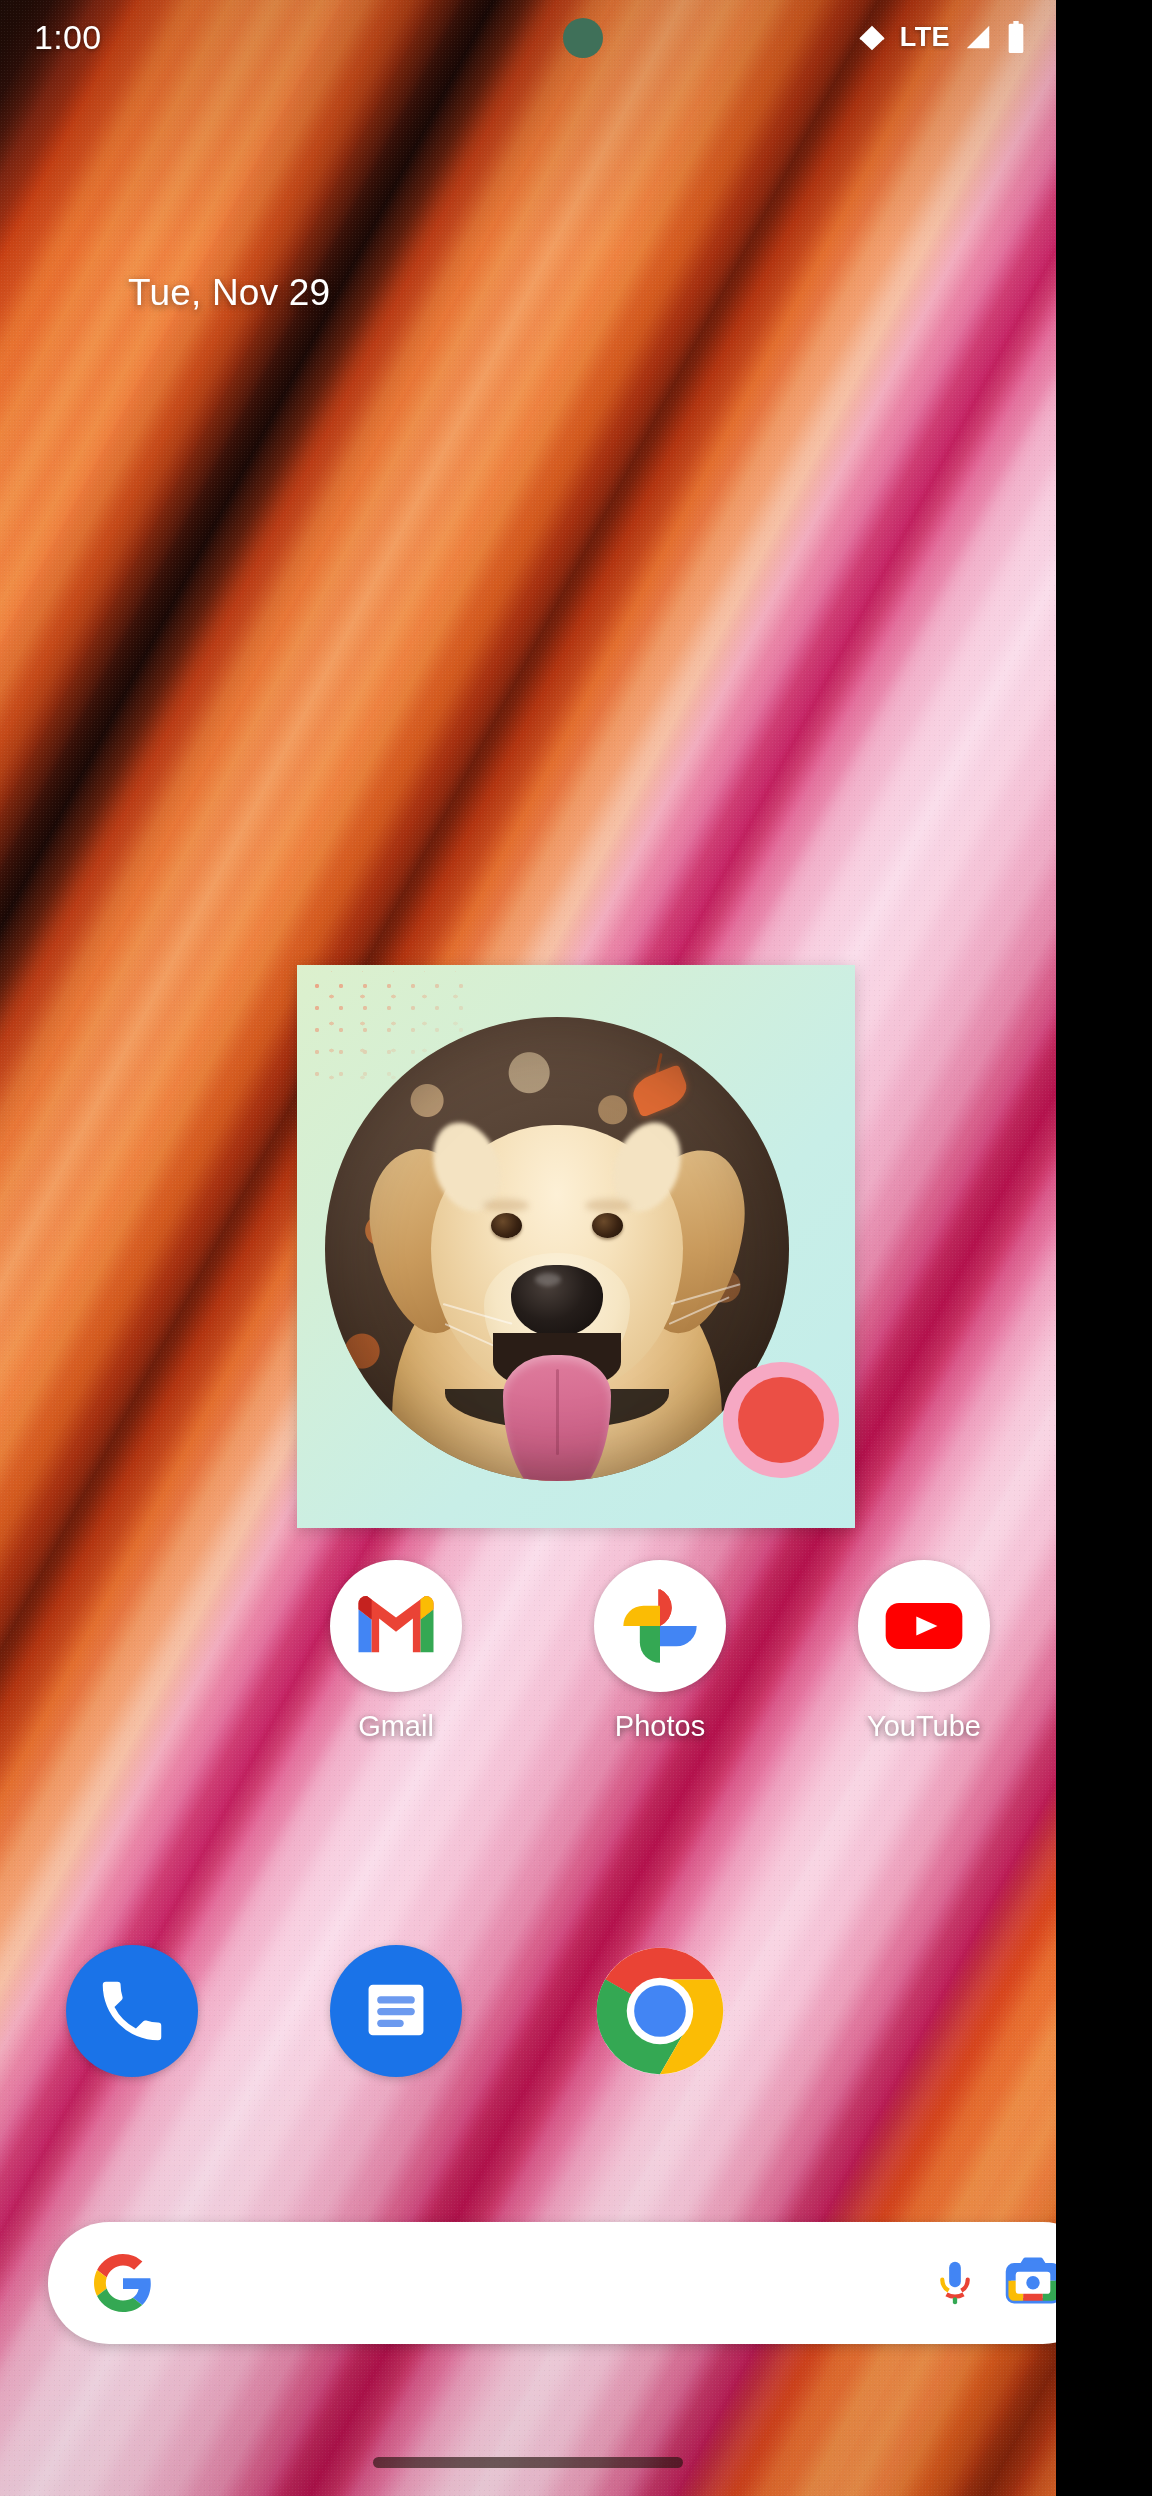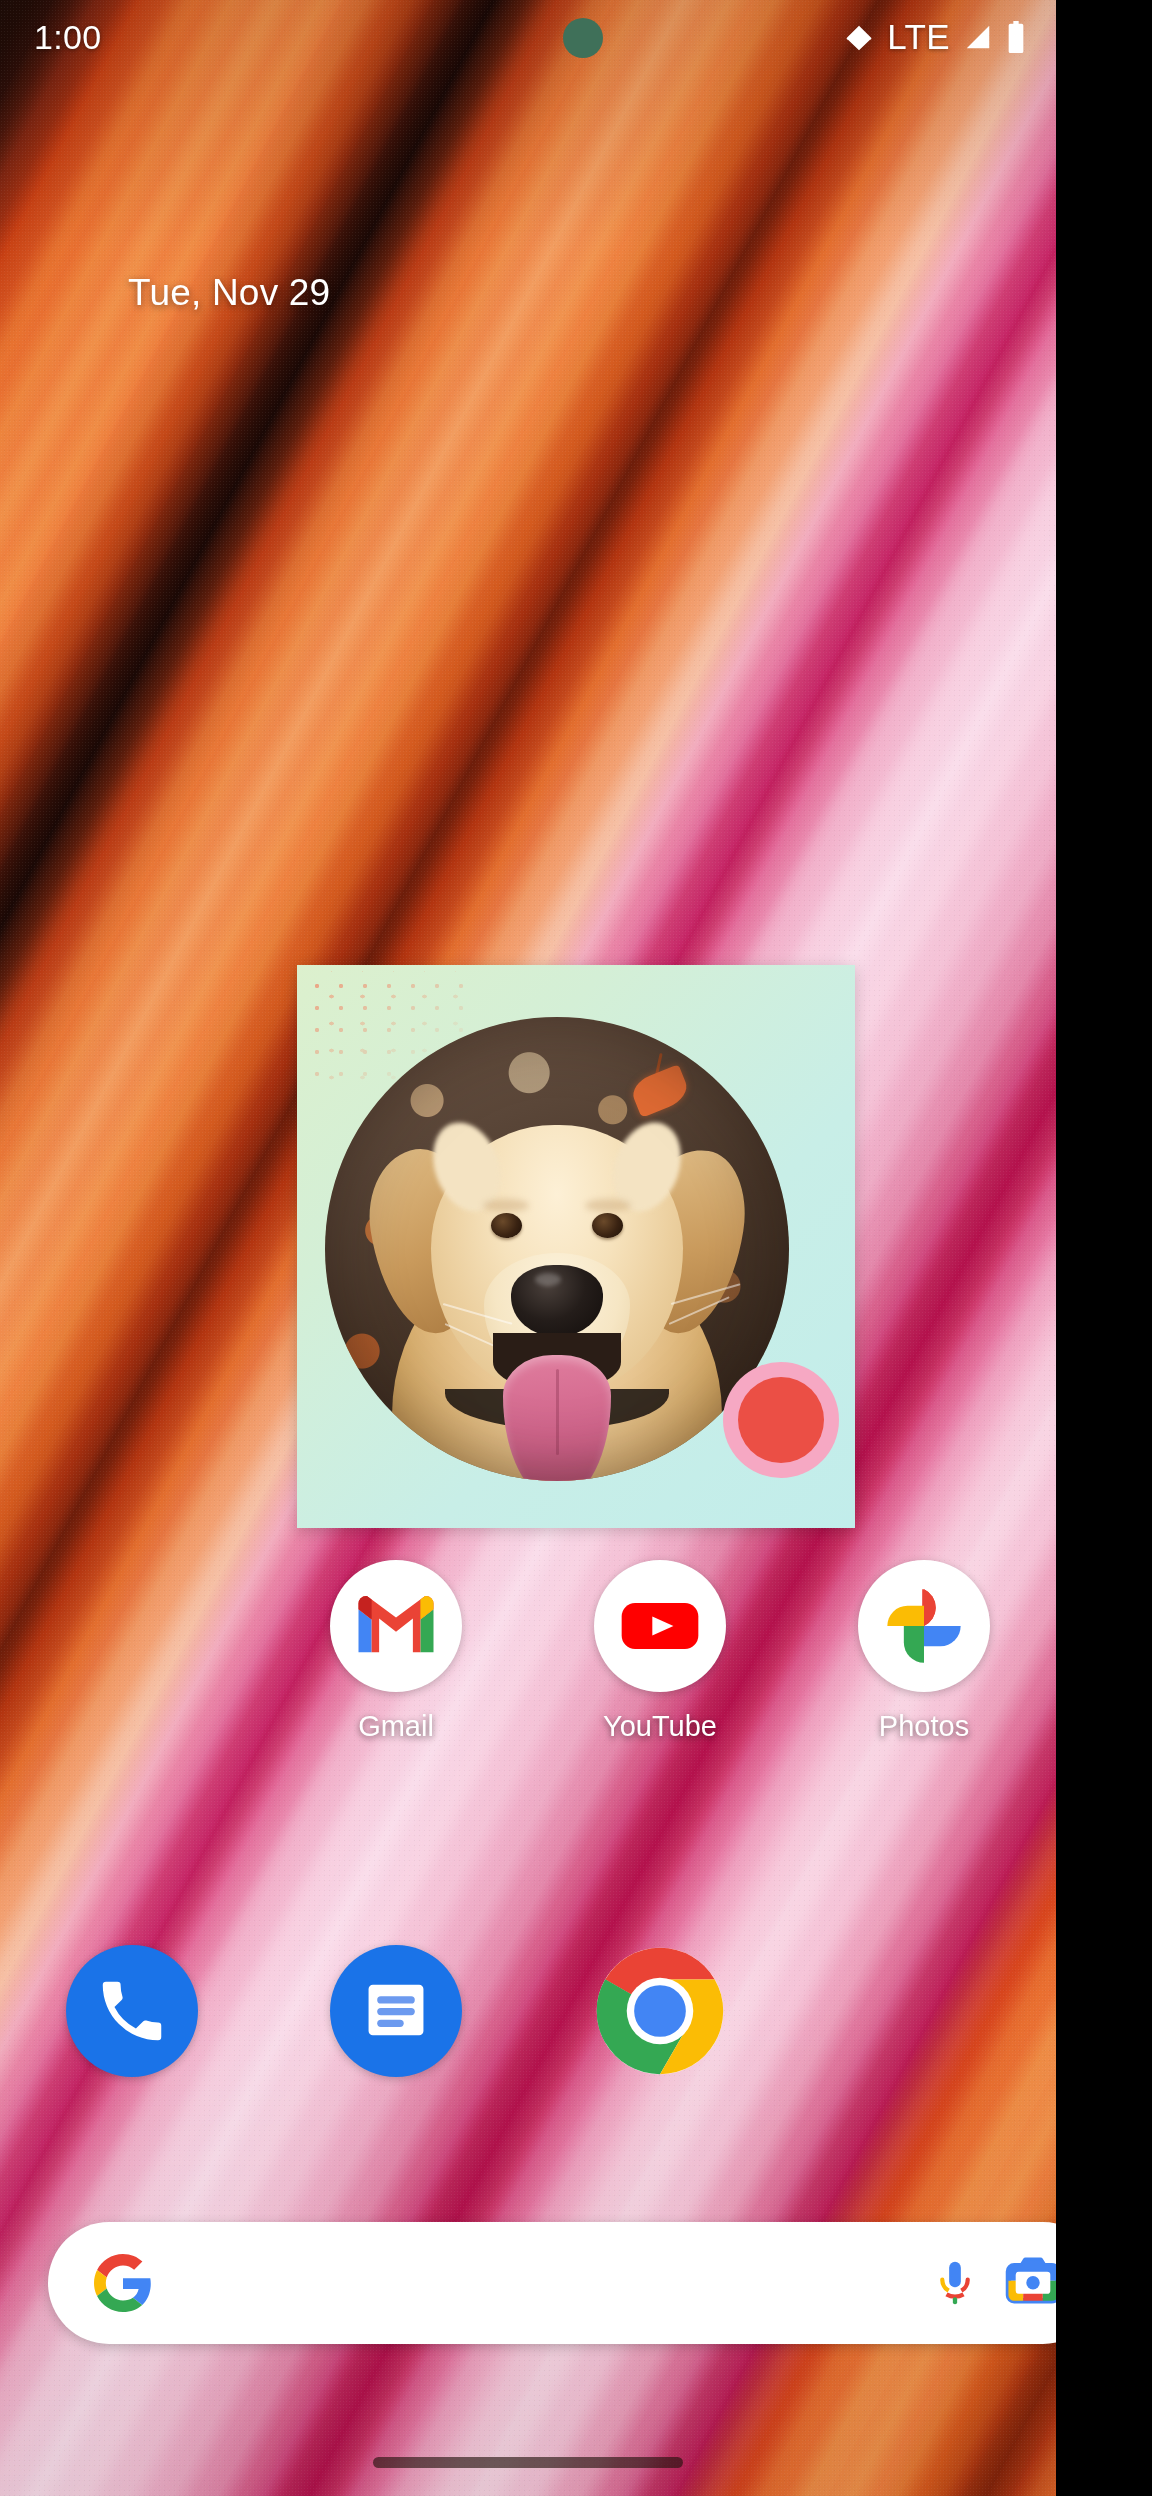--- a/index.html
+++ b/index.html
@@ -159,22 +159,22 @@
     letter-spacing: .3px;
     text-shadow: 0 1px 4px rgba(0,0,0,.45);
   }
   .status-right {
     display: flex;
     align-items: center;
     gap: 13px;
   }
   .status-right svg { display: block; }
   .lte-text {
-    font-size: 35px;
-    font-weight: 400;
+    font-size: 27px;
+    font-weight: 700;
     letter-spacing: .4px;
     text-shadow: 0 1px 4px rgba(0,0,0,.45);
   }
 
   
   .camera-cutout {
     position: absolute;
     left: 563px;
     top: 18px;
     width: 40px;
@@ -581,40 +581,40 @@
           <path d="M4 12 a4 4 0 0 1 4-4 h.5 L24 19.5 L39.5 8 H40 a4 4 0 0 1 4 4 v3 l-7 5.5 V38 h-4 V20 L24 27 L15 20 v18 h-4 V20.5 L4 15 Z" fill="#EA4335"></path>
           <path d="M4 12 a4 4 0 0 1 4-4 h.5 L11 9.8 V20.5 L4 15 Z" fill="#C5221F"></path>
           <path d="M44 12 a4 4 0 0 0-4-4 h-.5 L37 9.8 V20.5 L44 15 Z" fill="#FBBC04"></path>
         </svg>
       </div>
       <div class="app-label">Gmail</div>
     </div>
 
     <div class="app-cell">
       <div class="app-icon white">
-        <svg width="92" height="92" viewBox="0 0 48 48">
-          <rect x="4" y="12" width="40" height="24" rx="7" fill="#FF0000"></rect>
-          <path d="M20 19 L31 24 L20 29 Z" fill="#ffffff"></path>
-        </svg>
-      </div>
-      <div class="app-label">YouTube</div>
-    </div>
-
-    <div class="app-cell">
-      <div class="app-icon white">
         <svg width="88" height="88" viewBox="0 0 48 48">
           <path d="M23 4 A11 11 0 0 1 23 24 V4 Z" fill="#EA4335" transform="translate(1,0)"></path>
           <path d="M24 4 a11 11 0 0 1 0 20 h-1 V4 Z" fill="#EA4335"></path>
           <path d="M24 24 h20 a11 11 0 0 1 -20 0 Z" fill="none"></path>
           <path d="M44 24 a11 11 0 0 1 -11 11 h-9 V24 Z" fill="#4285F4"></path>
           <path d="M24 24 v20 a11 11 0 0 1 -11 -11 V24 Z" fill="#34A853"></path>
           <path d="M24 24 H4 a11 11 0 0 1 11 -11 h9 Z" fill="#FBBC04"></path>
         </svg>
       </div>
       <div class="app-label">Photos</div>
+    </div>
+
+    <div class="app-cell">
+      <div class="app-icon white">
+        <svg width="92" height="92" viewBox="0 0 48 48">
+          <rect x="4" y="12" width="40" height="24" rx="7" fill="#FF0000"></rect>
+          <path d="M20 19 L31 24 L20 29 Z" fill="#ffffff"></path>
+        </svg>
+      </div>
+      <div class="app-label">YouTube</div>
     </div>
   </div>
 
   <div class="app-row row2">
     <div class="app-cell">
       <div class="app-icon blue">
         <svg width="78" height="78" viewBox="0 0 24 24">
           <path d="M6.6 10.8a15.1 15.1 0 0 0 6.6 6.6l2.2-2.2a1 1 0 0 1 1-.25 11.4 11.4 0 0 0 3.6.57 1 1 0 0 1 1 1V20a1 1 0 0 1-1 1A17 17 0 0 1 3 4a1 1 0 0 1 1-1h3.5a1 1 0 0 1 1 1 11.4 11.4 0 0 0 .57 3.6 1 1 0 0 1-.25 1Z" fill="#ffffff"></path>
         </svg>
       </div>

